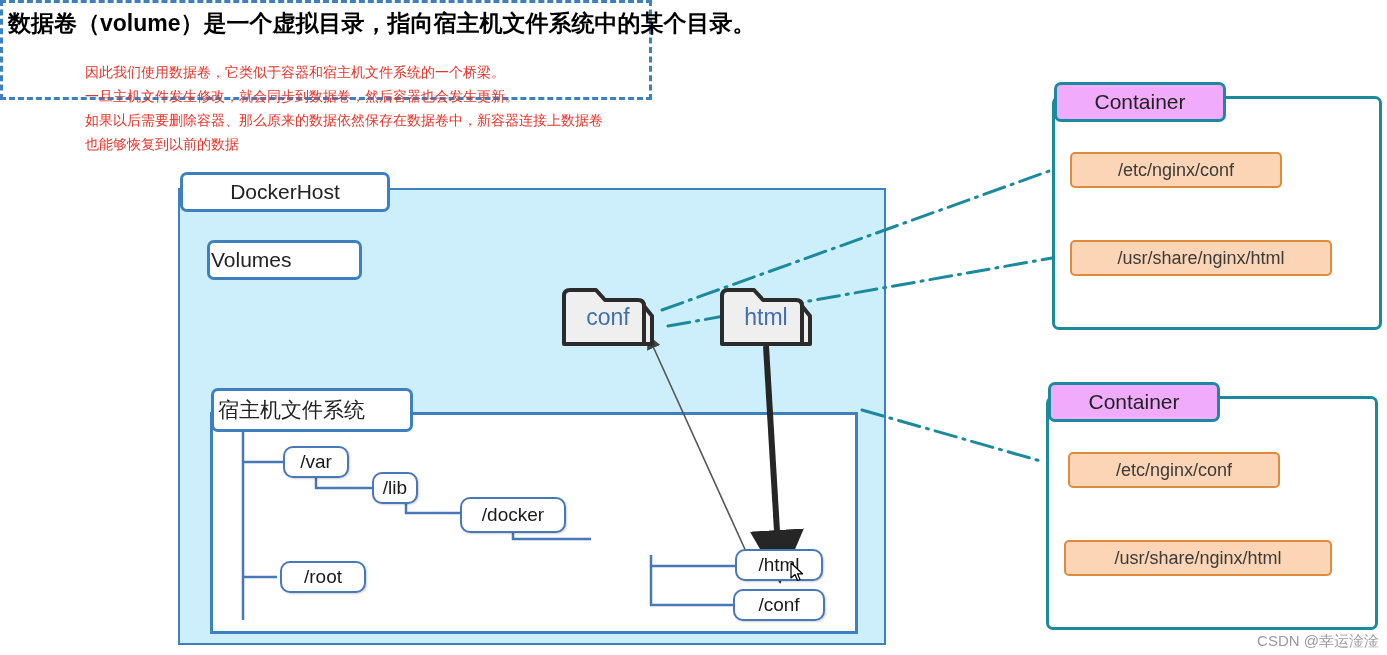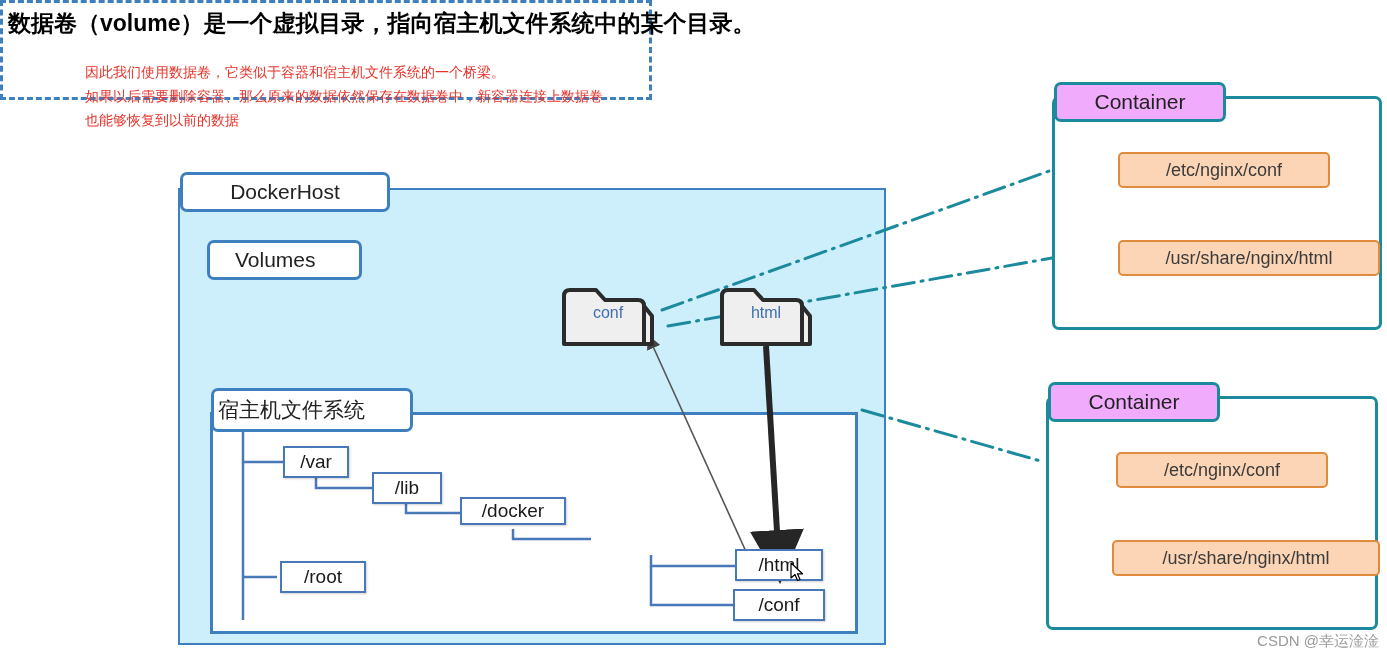--- a/index.html
+++ b/index.html
@@ -83,21 +83,21 @@
     box-sizing: border-box;
     border: 3px dashed #3d7fbf;
     background: transparent;
   }
   #volumes-label {
     left: 207px;
     top: 240px;
     width: 155px;
     height: 40px;
     justify-content: flex-start;
-    padding-left: 25px;
+    padding-left: 1px;
     border-width: 3px;
   }
   #fs-body {
     left: 210px;
     top: 412px;
     width: 648px;
     height: 222px;
     background: #ffffff;
     border: 3px solid #3d7fbf;
     box-sizing: border-box;
@@ -109,21 +109,21 @@
     height: 44px;
     justify-content: flex-start;
     padding-left: 4px;
   }
   
   .path-node {
     position: absolute;
     box-sizing: border-box;
     background: #ffffff;
     border: 2px solid #4878b8;
-    border-radius: 0;
+    border-radius: 10px;
     display: flex;
     align-items: center;
     justify-content: center;
     font-size: 19px;
     color: #1a1a1a;
     box-shadow: 1px 1px 2px rgba(0,0,0,0.18);
   }
   
   .container-panel {
     position: absolute;
@@ -148,35 +148,34 @@
     position: absolute;
     box-sizing: border-box;
     background: #fbd5b5;
     border: 2px solid #e08a3c;
     border-radius: 5px;
     display: flex;
     align-items: center;
     justify-content: center;
     font-size: 18px;
     color: #3b3b3b;
-    margin-left: 48px;
   }
   
   .folder {
     position: absolute;
     width: 96px;
     height: 68px;
   }
   .folder .fname {
     position: absolute;
     left: 0;
     top: 22px;
     width: 96px;
     text-align: center;
-    font-size: 16px;
+    font-size: 23px;
     color: #3d6fb4;
     pointer-events: none;
   }
   #watermark {
     position: absolute;
     right: 8px;
     bottom: 4px;
     font-size: 15px;
     color: #9a9a9a;
     white-space: nowrap;
@@ -192,20 +191,21 @@
 </style>
 </head>
 <body>
 
 <div id="page">
 
   <div id="title">数据卷（volume）是一个虚拟目录，指向宿主机文件系统中的某个目录。</div>
 
   <div id="notes">
     <div>因此我们使用数据卷，它类似于容器和宿主机文件系统的一个桥梁。</div>
+    <div>一旦主机文件发生修改，就会同步到数据卷，然后容器也会发生更新。</div>
     <div>如果以后需要删除容器、那么原来的数据依然保存在数据卷中，新容器连接上数据卷</div>
     <div>也能够恢复到以前的数据</div>
   </div>
 
   <div class="box" id="dockerhost-body"></div>
   <div class="label-box" id="dockerhost-label">DockerHost</div>
 
   <div id="volumes-zone"></div>
   <div class="label-box" id="volumes-label">Volumes</div>
 
@@ -254,22 +254,22 @@
 
   <div class="folder" style="left:718px; top:282px;">
     <svg width="96" height="68" viewBox="0 0 96 68">
       <path d="M4,62 L4,14 Q4,8 10,8 L36,8 L45,18 L78,18 Q84,18 84,24 L84,62 Z" fill="#f0efef" stroke="#2b2b2b" stroke-width="4" stroke-linejoin="round"></path>
       <path d="M84,24 L92,34 L92,62 L84,62 Z" fill="#f0efef" stroke="#2b2b2b" stroke-width="4" stroke-linejoin="round"></path>
     </svg>
     <div class="fname">html</div>
   </div>
 
   <div class="path-node" style="left:283px; top:446px; width:66px; height:32px;">/var</div>
-  <div class="path-node" style="left:372px; top:472px; width:70px; height:32px;">/lib</div>
-  <div class="path-node" style="left:460px; top:497px; width:106px; height:28px;">/docker</div>
+  <div class="path-node" style="left:372px; top:472px; width:46px; height:32px;">/lib</div>
+  <div class="path-node" style="left:460px; top:497px; width:106px; height:36px;">/docker</div>
   <div class="path-node" style="left:735px; top:549px; width:88px; height:32px;">/html</div>
   <div class="path-node" style="left:733px; top:589px; width:92px; height:32px;">/conf</div>
   <div class="path-node" style="left:280px; top:561px; width:86px; height:32px;">/root</div>
 
   <div class="container-panel" style="left:1052px; top:96px; width:330px; height:234px;"></div>
   <div class="container-label" style="left:1054px; top:82px; width:172px; height:40px;">Container</div>
   <div class="mount-chip" style="left:1070px; top:152px; width:212px; height:36px;">/etc/nginx/conf</div>
   <div class="mount-chip" style="left:1070px; top:240px; width:262px; height:36px;">/usr/share/nginx/html</div>
 
   <div class="container-panel" style="left:1046px; top:396px; width:332px; height:234px;"></div>

